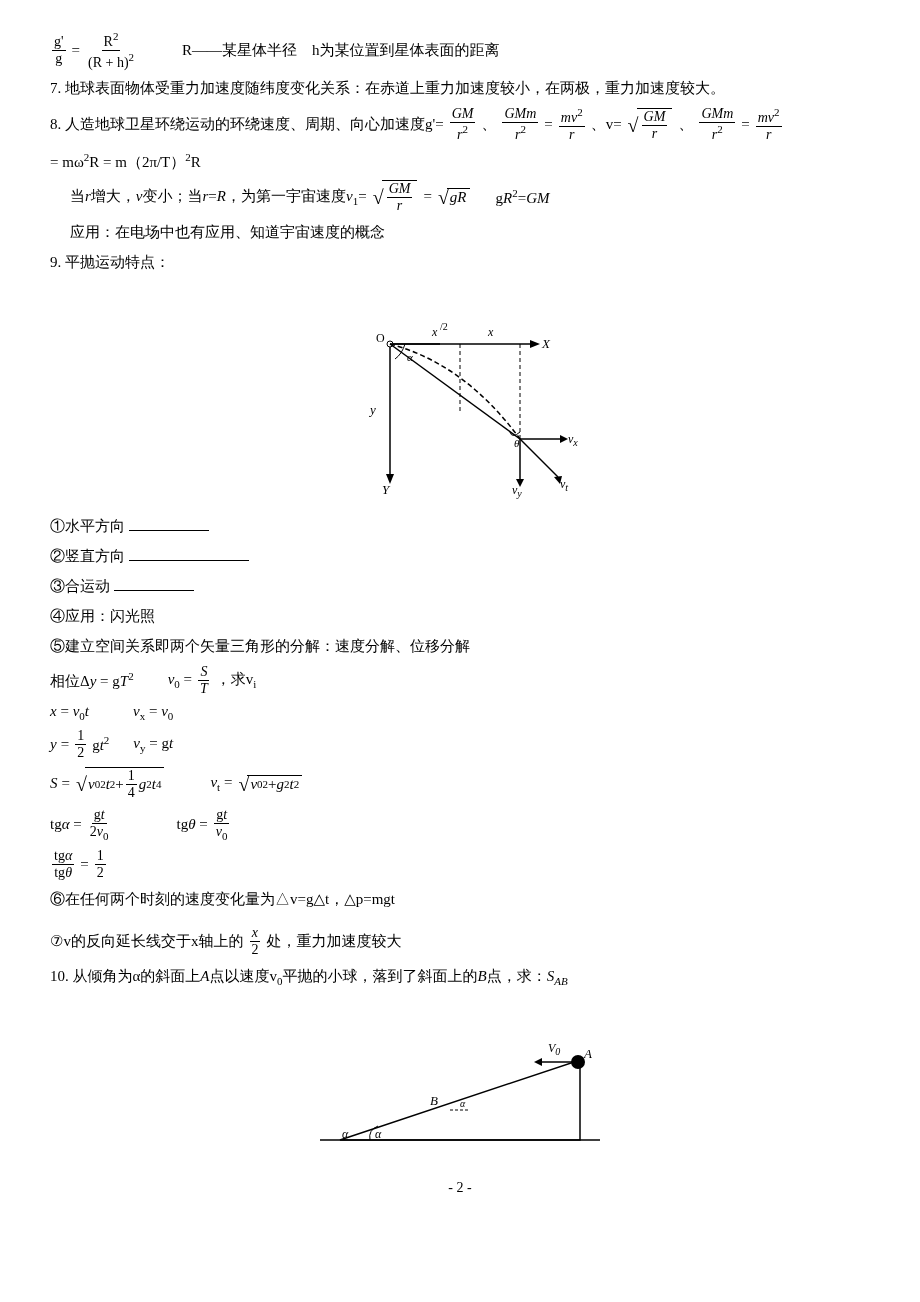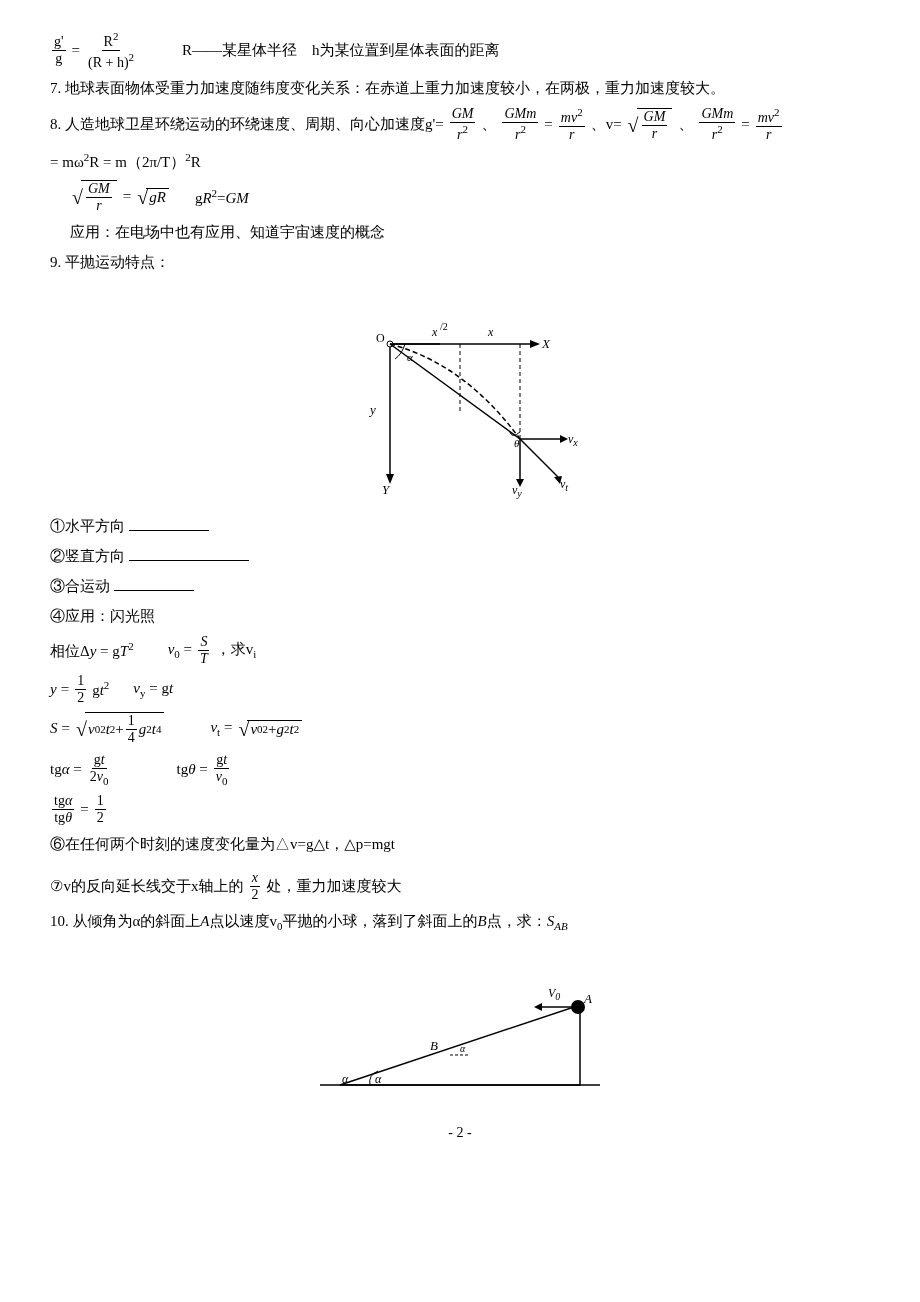--- a/index.html
+++ b/index.html
@@ -149,20 +149,21 @@
       <span class="num"><span class="italic">mv</span><span class="sup">2</span></span>
       <span class="den"><span class="italic">r</span></span>
     </div>
   </div>
 
   <div class="line">
     = mω<span class="sup">2</span>R = m（2π/T）<span class="sup">2</span>R
   </div>
 
   <div class="math-line indent">
+    <span>当<span class="italic">r</span>增大，<span class="italic">v</span>变小；当<span class="italic">r</span>=<span class="italic">R</span>，为第一宇宙速度<span class="italic">v</span><span class="sub">1</span>=</span>
     <div class="sqrt-wrapper">
       <span class="sqrt-symbol">√</span>
       <span class="sqrt-content">
         <div class="fraction">
           <span class="num"><span class="italic">GM</span></span>
           <span class="den"><span class="italic">r</span></span>
         </div>
       </span>
     </div>
     <span>=</span>
@@ -229,31 +230,36 @@
       <text x="60" y="130" font-size="13" font-family="Times New Roman" font-style="italic">y</text>
 
       <line x1="80" y1="60" x2="130" y2="60" stroke="black" stroke-width="1.5"></line>
     </svg>
   </div>
 
   <div class="line">①水平方向<span class="underline-blank"></span></div>
   <div class="line">②竖直方向<span class="underline-blank-long"></span></div>
   <div class="line">③合运动<span class="underline-blank"></span></div>
   <div class="line">④应用：闪光照</div>
+  <div class="line">⑤建立空间关系即两个矢量三角形的分解：速度分解、位移分解</div>
 
   <div class="math-line">
     <span>相位Δ<span class="italic">y</span> = g<span class="italic">T</span><span class="sup">2</span></span>
     <span style="margin-left:30px;"><span class="italic">v</span><span class="sub">0</span> =</span>
     <div class="fraction">
       <span class="num"><span class="italic">S</span></span>
       <span class="den"><span class="italic">T</span></span>
     </div>
     <span>，求v<span class="sub">i</span></span>
   </div>
 
+  <div class="math-line">
+    <span><span class="italic">x</span> = <span class="italic">v</span><span class="sub">0</span><span class="italic">t</span></span>
+    <span style="margin-left:40px;"><span class="italic">v</span><span class="sub">x</span> = <span class="italic">v</span><span class="sub">0</span></span>
+  </div>
 
   <div class="math-line">
     <span class="italic">y</span>
     <span>=</span>
     <div class="fraction">
       <span class="num">1</span>
       <span class="den">2</span>
     </div>
     <span>g<span class="italic">t</span><span class="sup">2</span></span>
     <span style="margin-left:20px;"><span class="italic">v</span><span class="sub">y</span> = g<span class="italic">t</span></span>

